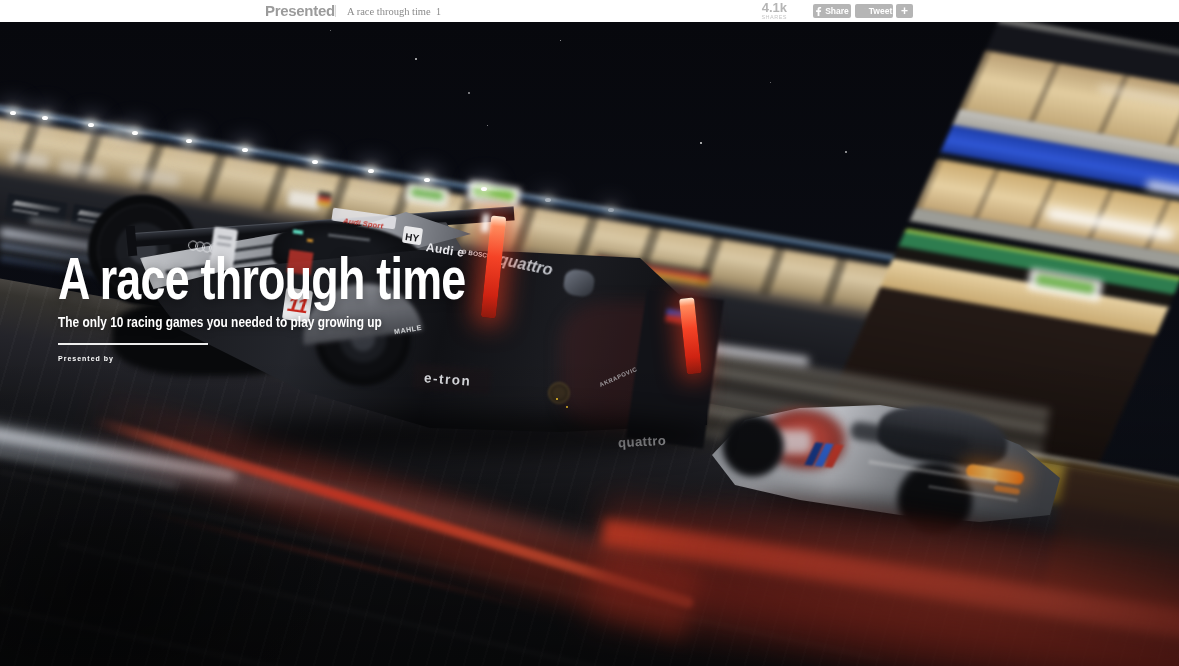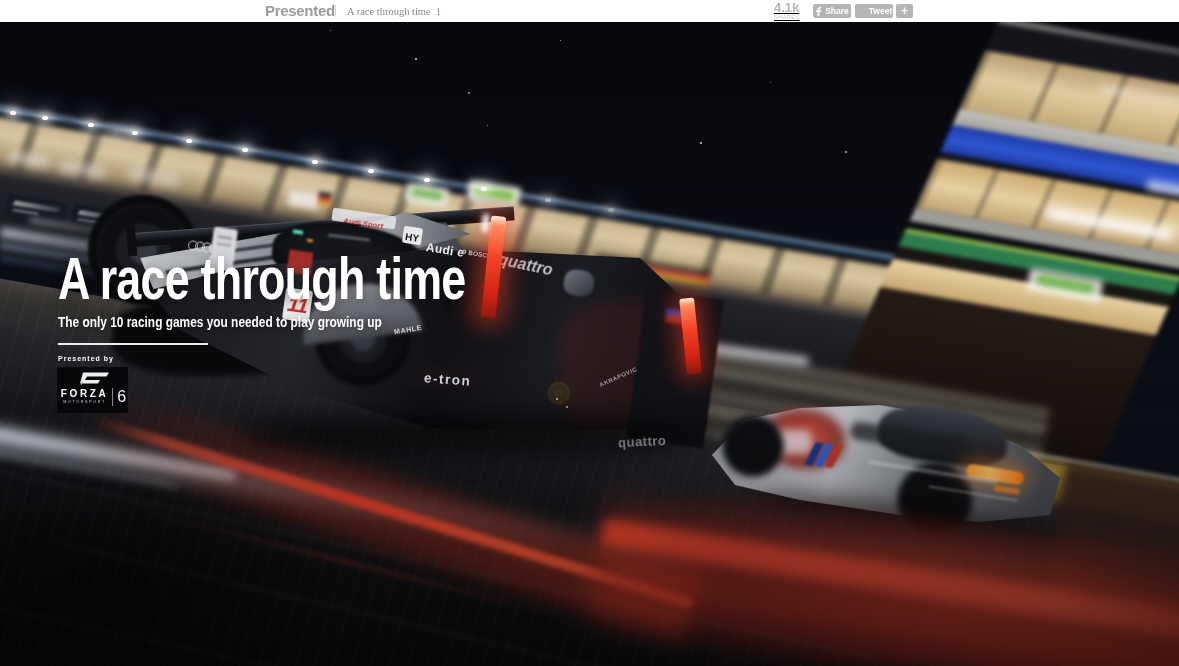--- a/index.html
+++ b/index.html
@@ -3,21 +3,21 @@
 <meta charset="utf-8">
 <style>
   html,body{margin:0;padding:0;}
   body{width:1179px;height:666px;overflow:hidden;background:#fff;font-family:"Liberation Sans",sans-serif;position:relative;}
   
   .topbar{position:absolute;left:0;top:0;width:1179px;height:22px;background:#fff;border-bottom:1px solid #ececec;}
   .brand{position:absolute;left:265px;top:0;height:22px;line-height:22px;font-size:15px;font-weight:700;color:#9b9b9b;letter-spacing:-.3px;cursor:pointer;}
   .tb-div{position:absolute;left:335px;top:5px;width:1px;height:12px;background:#d9d9d9;}
   .tb-title{position:absolute;left:347px;top:0;height:22px;line-height:23px;font-family:"Liberation Serif",serif;font-size:10.5px;color:#8a8a8a;}
   .tb-page{position:absolute;left:436px;top:0;height:22px;line-height:23px;font-family:"Liberation Serif",serif;font-size:10px;color:#8a8a8a;}
-  .shareblk{position:absolute;left:774px;top:2px;width:30px;text-align:left;text-decoration:underline;}
+  .shareblk{position:absolute;left:757px;top:2px;width:30px;text-align:right;}
   .shareblk .num{font-size:13px;font-weight:700;color:#b5b5b5;line-height:12px;}
   .shareblk .lbl{font-size:5.5px;color:#c6c6c6;letter-spacing:.5px;line-height:6px;}
   .sbtn{position:absolute;top:4px;height:14px;background:#b5b5b5;border:none;border-radius:2px;color:#fff;font-size:8.5px;font-weight:700;font-family:"Liberation Sans",sans-serif;display:flex;align-items:center;justify-content:center;gap:3px;cursor:pointer;padding:0;}
   .sbtn svg{display:block;}
   
   .hero{position:absolute;left:0;top:22px;width:1179px;height:644px;overflow:hidden;background:linear-gradient(180deg,#07080d 0%,#0a0c13 45%,#0d1018 75%,#0b0d12 100%);}
   .abs{position:absolute;}
   .rotL{transform-origin:left top;}
   .rotC{transform-origin:left center;}
   .star{position:absolute;background:#fff;border-radius:50%;}
@@ -311,28 +311,14 @@
     <div class="abs" style="left:235px;top:392px;width:480px;height:42px;border-radius:50%;background:rgba(0,0,0,.6);filter:blur(12px);"></div>
   </div>
 
   <div class="abs" style="inset:0;background:linear-gradient(180deg,rgba(0,0,0,0) 52%,rgba(0,0,0,.38) 88%,rgba(0,0,0,.5) 100%);pointer-events:none;"></div>
   <div class="abs" style="left:-150px;top:420px;width:500px;height:300px;background:radial-gradient(ellipse,rgba(0,0,0,.45),rgba(0,0,0,0) 70%);pointer-events:none;"></div>
 
   <h1 class="h-title">A race through time</h1>
   <p class="h-sub">The only 10 racing games you needed to play growing up</p>
   <div class="h-rule"></div>
   <div class="h-pres">Presented by</div>
-  <div class="f-box">
-    <svg width="34" height="15" viewBox="0 0 68 30">
-      <path d="M14 3 L66 3 L61 11 L22 11 L18 18 L48 18 L44 25 L8 25 Z" fill="#ededf0"></path>
-      <path d="M10 28 L13 22" stroke="#9a9aa0" stroke-width="2" fill="none"></path>
-    </svg>
-    <div class="f-row">
-      <div class="f-col">
-        <div class="f-name">FORZA</div>
-        <div class="f-sub">MOTORSPORT</div>
-      </div>
-      <div class="f-div"></div>
-      <div class="f-num">6</div>
-    </div>
-  </div>
 
 </div>
 
 </body></html>

